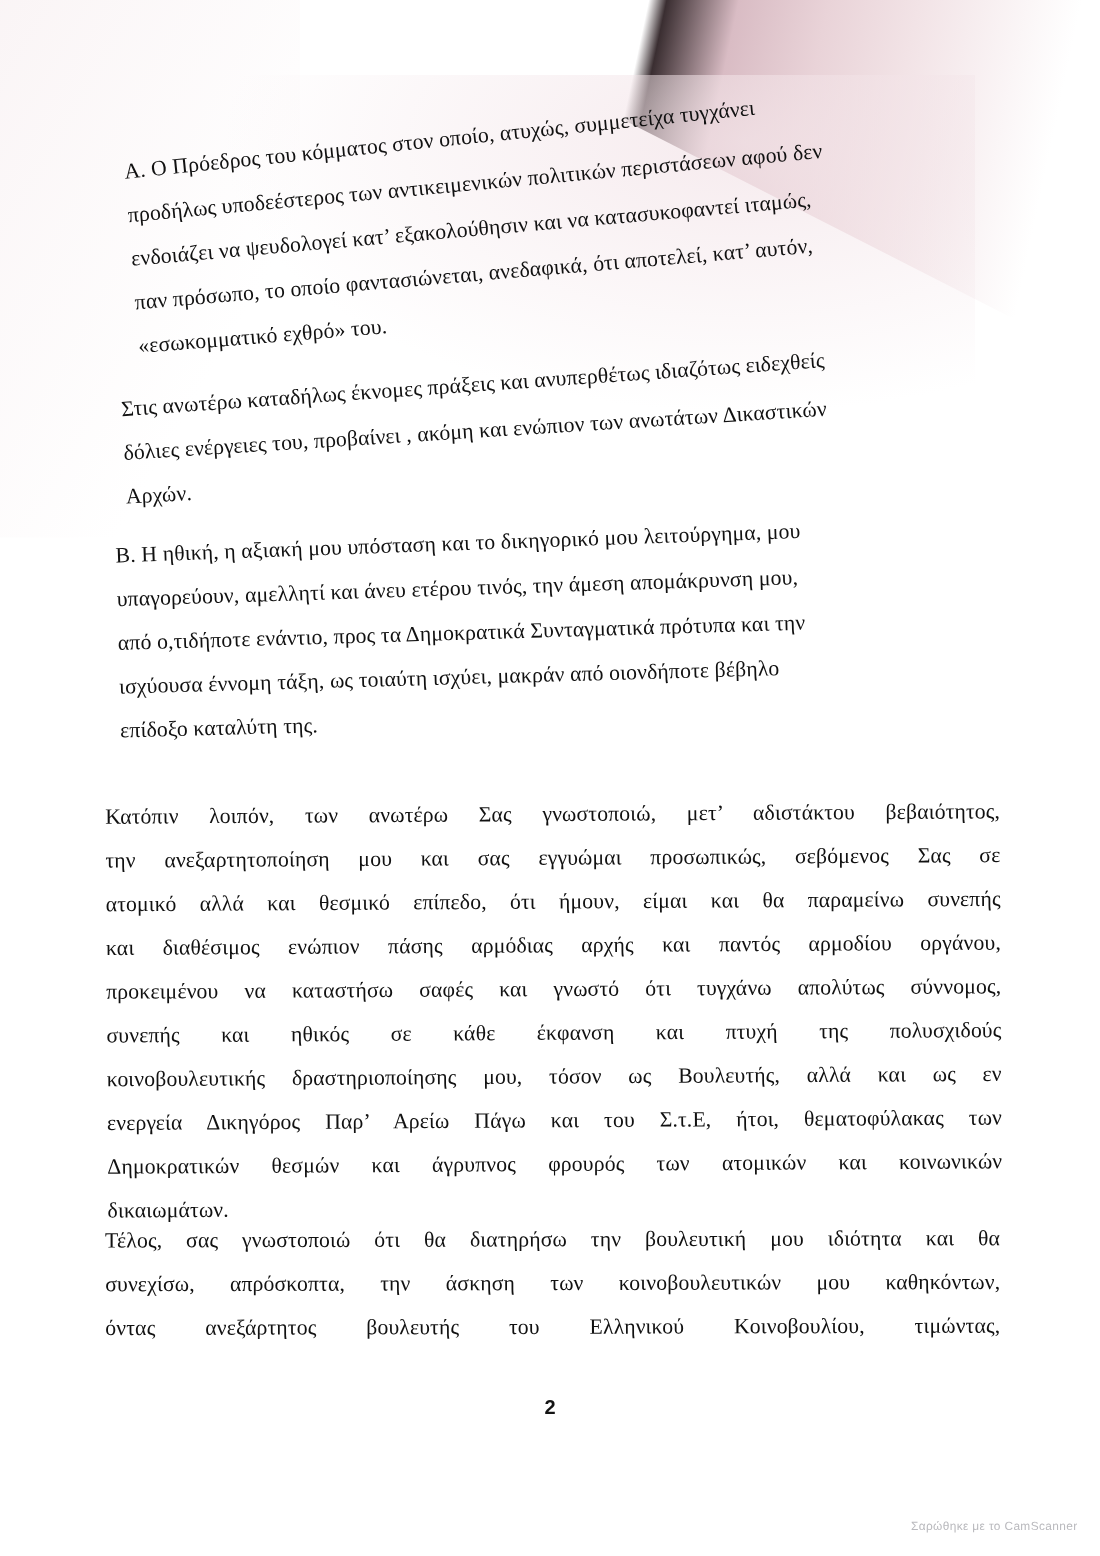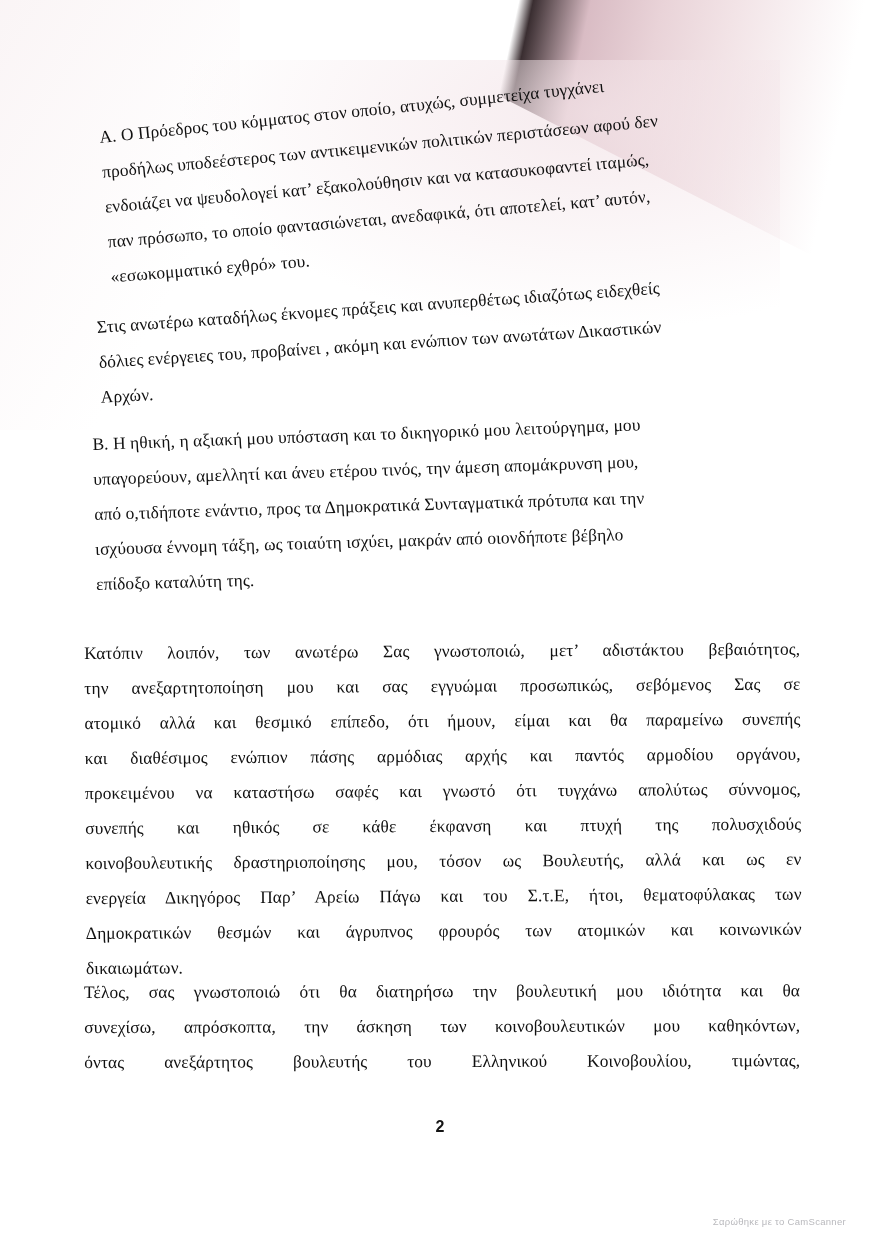--- a/index.html
+++ b/index.html
@@ -49,21 +49,21 @@
   .skewA .l5{display:block;}
   .just{text-align:justify;text-align-last:justify;}
   .lastleft{text-align:justify;text-align-last:left;}
 
   #page-number{
     position:absolute;left:0;right:0;top:1118px;text-align:center;
     font-family:"Liberation Sans","DejaVu Sans",sans-serif;
     font-size:16px;font-weight:bold;color:#141414;
   }
   #scanner-watermark{
-    position:absolute;right:34px;top:1216px;
+    position:absolute;right:18px;top:1216px;
     font-family:"Liberation Sans","DejaVu Sans",sans-serif;
     font-size:9.5px;color:#b9b9bd;letter-spacing:.3px;white-space:nowrap;
   }
 </style>
 </head>
 <body>
 
 <div id="page-edge"></div>
 <div id="tint-left"></div>
 <div id="tint-mid"></div>

